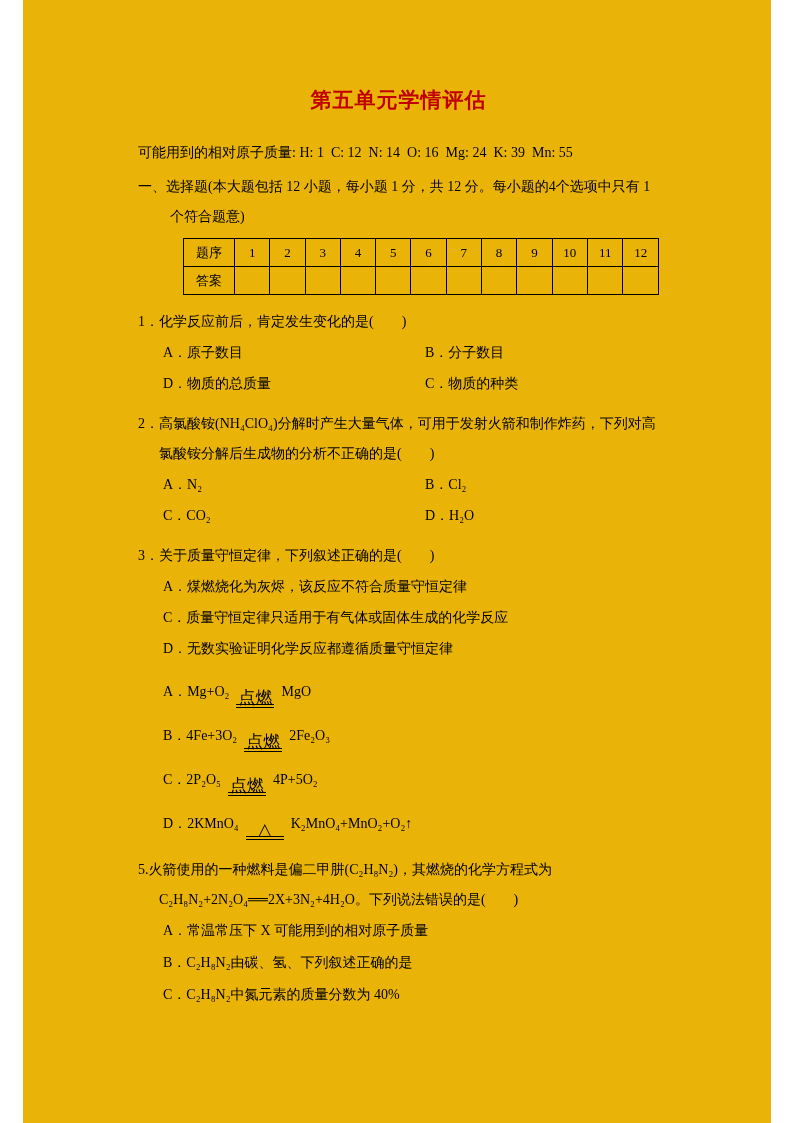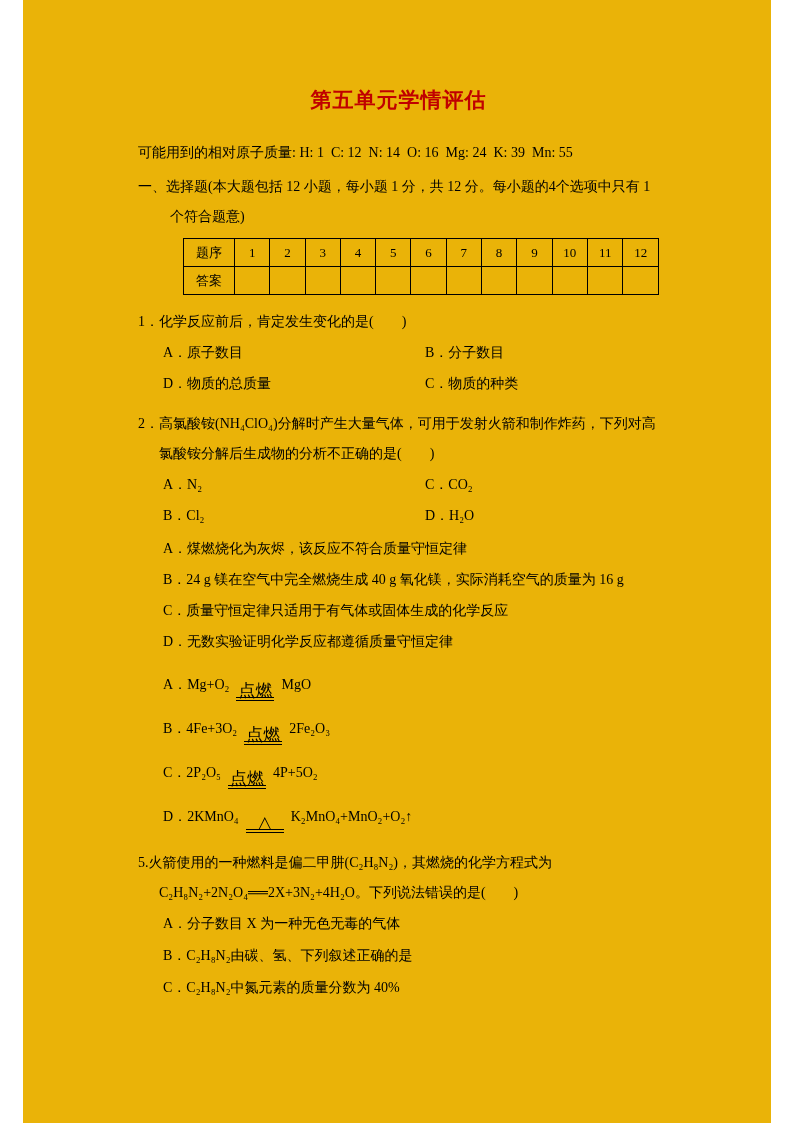--- a/index.html
+++ b/index.html
@@ -120,30 +120,30 @@
       <span class="opt">B．分子数目</span>
       <span class="opt">D．物质的总质量</span>
       <span class="opt">C．物质的种类</span>
     </div>
   </div>
 
   <div class="question">
     <p class="stem">2．高氯酸铵(NH₄ClO₄)分解时产生大量气体，可用于发射火箭和制作炸药，下列对高氯酸铵分解后生成物的分析不正确的是(　　)</p>
     <div class="opts grid2">
       <span class="opt">A．N₂</span>
+      <span class="opt">B．Cl₂</span>
       <span class="opt">C．CO₂</span>
-      <span class="opt">B．Cl₂</span>
       <span class="opt">D．H₂O</span>
     </div>
   </div>
 
   <div class="question">
+    <p class="stem">3．关于质量守恒定律，下列叙述正确的是(　　)</p>
     <div class="opts">
       <span class="opt">A．煤燃烧化为灰烬，该反应不符合质量守恒定律</span>
-      <span class="opt">B．24 g 镁在空气中完全燃烧生成 40 g 氧化镁，实际消耗空气的质量为 16 g</span>
       <span class="opt">C．质量守恒定律只适用于有气体或固体生成的化学反应</span>
       <span class="opt">D．无数实验证明化学反应都遵循质量守恒定律</span>
     </div>
   </div>
 
   <div class="question q4">
     <div class="opts">
 
       <p class="opt eq"><span>A．</span><span>Mg+O₂</span><span class="cond"><span class="t">点燃</span><span class="l"></span></span><span>MgO</span></p>
 
@@ -152,19 +152,19 @@
       <p class="opt eq"><span>C．</span><span>2P₂O₅</span><span class="cond"><span class="t">点燃</span><span class="l"></span></span><span>4P+5O₂</span></p>
 
       <p class="opt eq"><span>D．</span><span>2KMnO₄</span><span class="cond"><span class="t">△</span><span class="l"></span></span><span>K₂MnO₄+MnO₂+O₂↑</span></p>
 
     </div>
   </div>
 
   <div class="question">
     <p class="stem">5.火箭使用的一种燃料是偏二甲肼(C₂H₈N₂)，其燃烧的化学方程式为 C₂H₈N₂+2N₂O₄══2X+3N₂+4H₂O。下列说法错误的是(　　)</p>
     <div class="opts q5-opts">
-      <span class="opt">A．分子数目 X 为一种无色无毒的气体</span>
+      <span class="opt">A．常温常压下 X 可能用到的相对原子质量</span>
       <span class="opt">B．C₂H₈N₂由碳、氢、下列叙述正确的是</span>
       <span class="opt">C．C₂H₈N₂中氮元素的质量分数为 40%</span>
     </div>
   </div>
 
 </div>
 
 </body></html>

